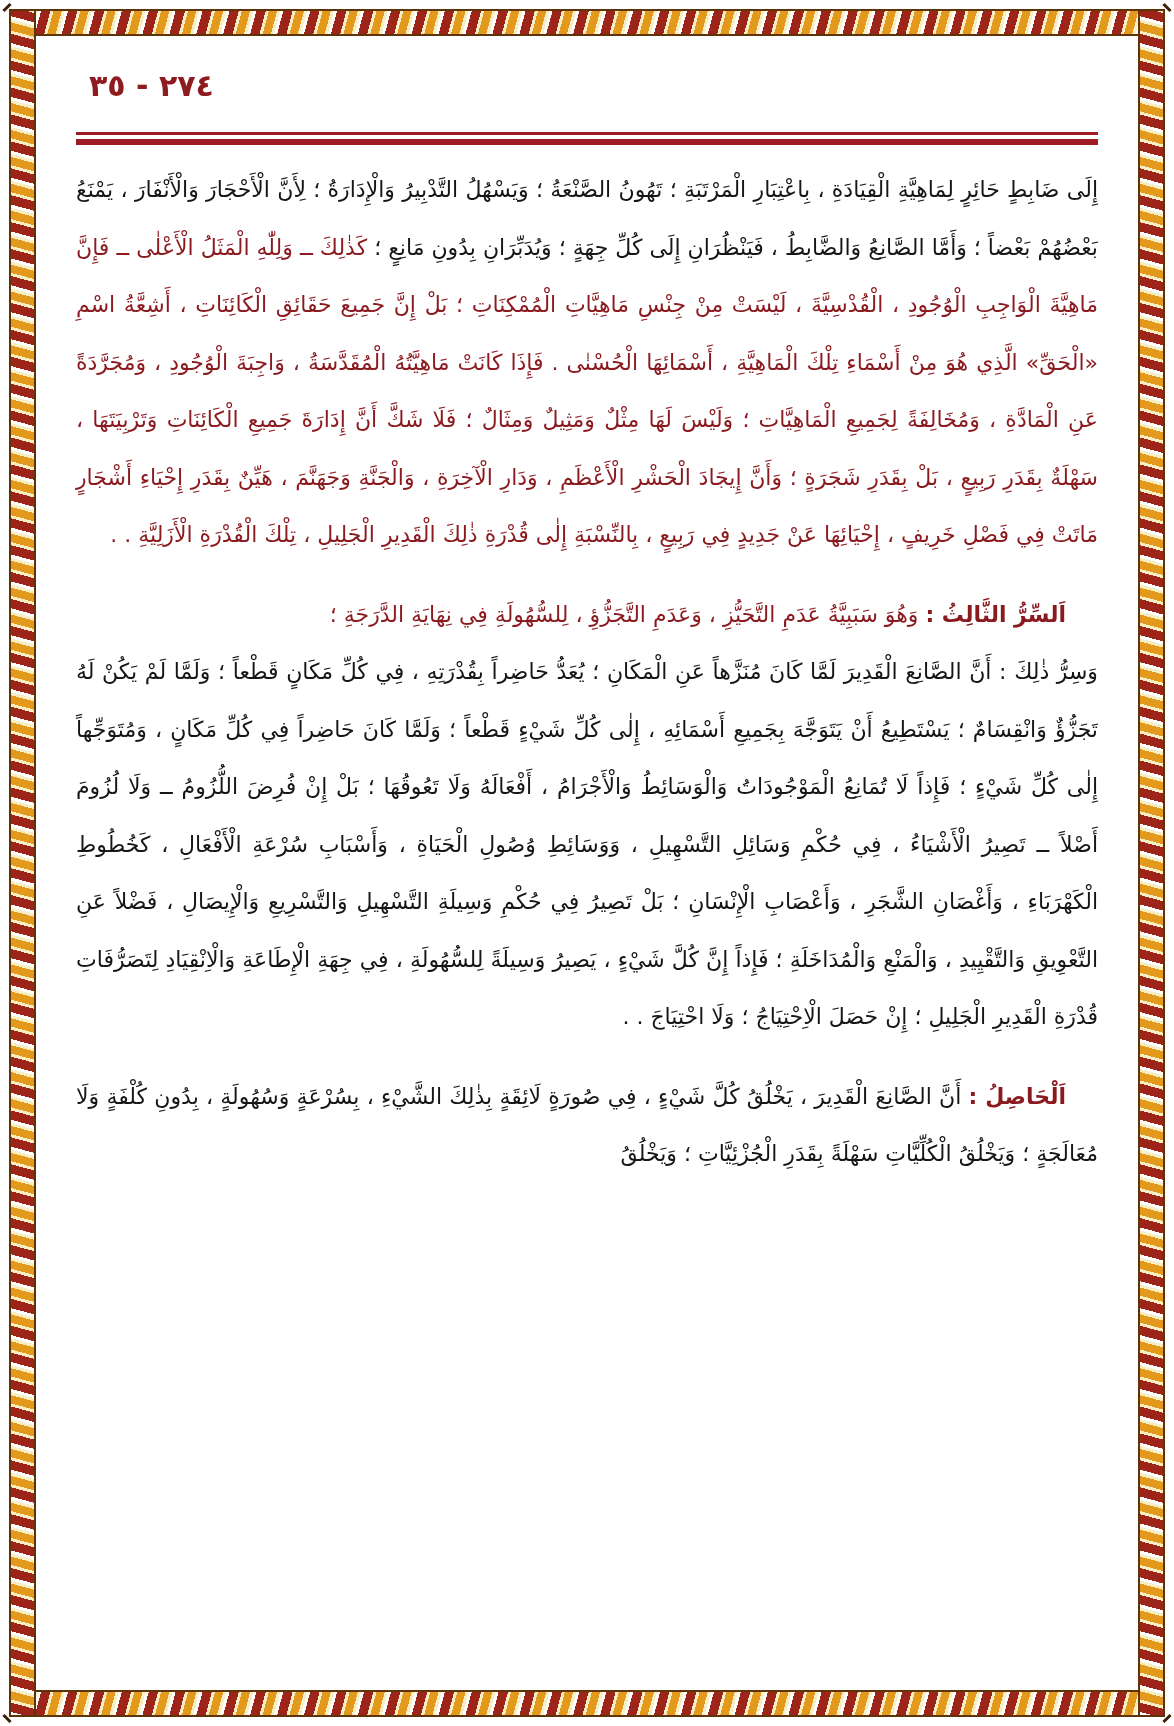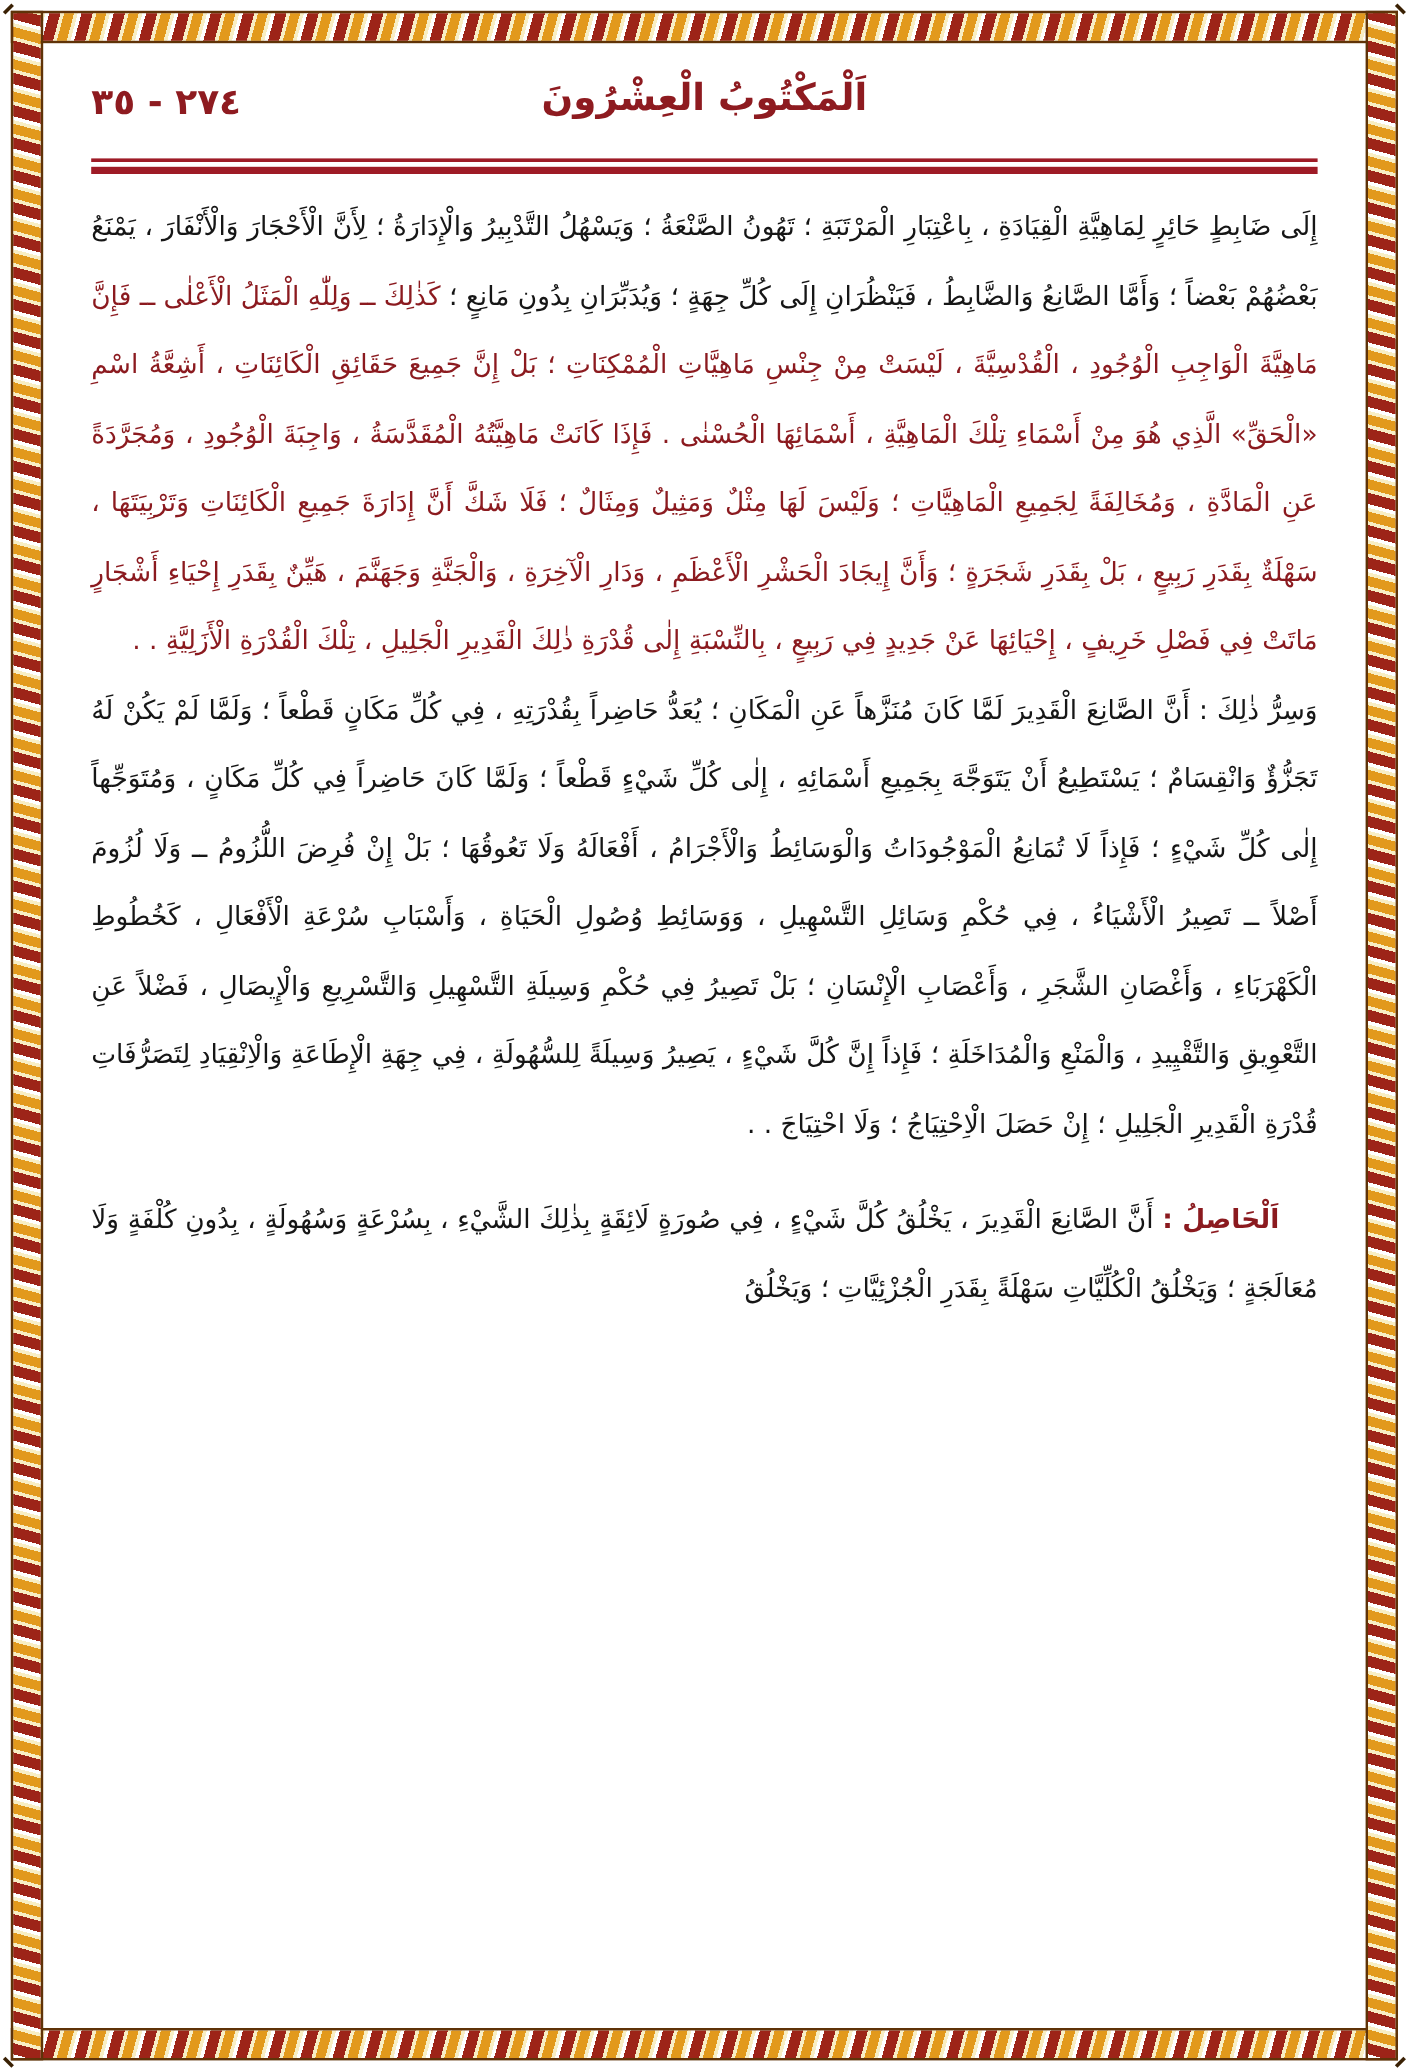--- a/index.html
+++ b/index.html
@@ -32,21 +32,21 @@
   .ct-br{right:2px;bottom:6px;transform:rotate(-45deg);}
 
   
   .content{
     position:absolute;inset:38px;z-index:1;
     padding:26px 38px 0 38px;box-sizing:border-box;
     direction:rtl;
   }
   .header-row{position:relative;height:58px;}
   .page-label{
-    position:absolute;left:0;top:4px;
+    position:absolute;left:13px;top:4px;
     color:#8e1b20;font-weight:bold;font-size:30px;direction:rtl;
   }
   .page-title{
     text-align:center;color:#8e1b20;font-weight:bold;font-size:31px;
     padding-top:0;
   }
   .title-rule{
     margin-top:10px;height:4px;width:100%;box-sizing:content-box;
     border-top:3px solid #9e1b26;border-bottom:6px solid #9e1b26;background:transparent;
   }
@@ -70,28 +70,28 @@
 <div class="frame-strip frame-right"></div>
 <div class="corner-tick ct-tl"></div>
 <div class="corner-tick ct-tr"></div>
 <div class="corner-tick ct-bl"></div>
 <div class="corner-tick ct-br"></div>
 
 <div class="content">
 
   <div class="header-row">
     <div class="page-label">٢٧٤ - ٣٥</div>
-    <div class="page-title">اَلْمَكْتُوبُ الْعِشْرُونَ</div>
   </div>
 
   <div class="title-rule"></div>
 
   <div class="body-text">
 
     <p><span>إِلَى ضَابِطٍ حَائِرٍ لِمَاهِيَّةِ الْقِيَادَةِ ، بِاعْتِبَارِ الْمَرْتَبَةِ ؛ تَهُونُ الصَّنْعَةُ ؛ وَيَسْهُلُ التَّدْبِيرُ وَالْإِدَارَةُ ؛ لِأَنَّ الْأَحْجَارَ وَالْأَنْفَارَ ، يَمْنَعُ بَعْضُهُمْ بَعْضاً ؛ وَأَمَّا الصَّانِعُ وَالضَّابِطُ ، فَيَنْظُرَانِ إِلَى كُلِّ جِهَةٍ ؛ وَيُدَبِّرَانِ بِدُونِ مَانِعٍ ؛ </span><span class="red">كَذٰلِكَ ــ وَلِلّٰهِ الْمَثَلُ الْأَعْلٰى ــ فَإِنَّ مَاهِيَّةَ الْوَاجِبِ الْوُجُودِ ، الْقُدْسِيَّةَ ، لَيْسَتْ مِنْ جِنْسِ مَاهِيَّاتِ الْمُمْكِنَاتِ ؛ بَلْ إِنَّ جَمِيعَ حَقَائِقِ الْكَائِنَاتِ ، أَشِعَّةُ اسْمِ «الْحَقِّ» الَّذِي هُوَ مِنْ أَسْمَاءِ تِلْكَ الْمَاهِيَّةِ ، أَسْمَائِهَا الْحُسْنٰى . فَإِذَا كَانَتْ مَاهِيَّتُهُ الْمُقَدَّسَةُ ، وَاجِبَةَ الْوُجُودِ ، وَمُجَرَّدَةً عَنِ الْمَادَّةِ ، وَمُخَالِفَةً لِجَمِيعِ الْمَاهِيَّاتِ ؛ وَلَيْسَ لَهَا مِثْلٌ وَمَثِيلٌ وَمِثَالٌ ؛ فَلَا شَكَّ أَنَّ إِدَارَةَ جَمِيعِ الْكَائِنَاتِ وَتَرْبِيَتَهَا ، سَهْلَةٌ بِقَدَرِ رَبِيعٍ ، بَلْ بِقَدَرِ شَجَرَةٍ ؛ وَأَنَّ إِيجَادَ الْحَشْرِ الْأَعْظَمِ ، وَدَارِ الْآخِرَةِ ، وَالْجَنَّةِ وَجَهَنَّمَ ، هَيِّنٌ بِقَدَرِ إِحْيَاءِ أَشْجَارٍ مَاتَتْ فِي فَصْلِ خَرِيفٍ ، إِحْيَائِهَا عَنْ جَدِيدٍ فِي رَبِيعٍ ، بِالنِّسْبَةِ إِلٰى قُدْرَةِ ذٰلِكَ الْقَدِيرِ الْجَلِيلِ ، تِلْكَ الْقُدْرَةِ الْأَزَلِيَّةِ . .</span></p>
 
+    <p class="para-gap indent"><span class="red-bold">اَلسِّرُّ الثَّالِثُ :</span><span class="red"> وَهُوَ سَبَبِيَّةُ عَدَمِ التَّحَيُّزِ ، وَعَدَمِ التَّجَزُّؤِ ، لِلسُّهُولَةِ فِي نِهَايَةِ الدَّرَجَةِ ؛</span></p>
 
     <p><span>وَسِرُّ ذٰلِكَ : أَنَّ الصَّانِعَ الْقَدِيرَ لَمَّا كَانَ مُنَزَّهاً عَنِ الْمَكَانِ ؛ يُعَدُّ حَاضِراً بِقُدْرَتِهِ ، فِي كُلِّ مَكَانٍ قَطْعاً ؛ وَلَمَّا لَمْ يَكُنْ لَهُ تَجَزُّؤٌ وَانْقِسَامٌ ؛ يَسْتَطِيعُ أَنْ يَتَوَجَّهَ بِجَمِيعِ أَسْمَائِهِ ، إِلٰى كُلِّ شَيْءٍ قَطْعاً ؛ وَلَمَّا كَانَ حَاضِراً فِي كُلِّ مَكَانٍ ، وَمُتَوَجِّهاً إِلٰى كُلِّ شَيْءٍ ؛ فَإِذاً لَا تُمَانِعُ الْمَوْجُودَاتُ وَالْوَسَائِطُ وَالْأَجْرَامُ ، أَفْعَالَهُ وَلَا تَعُوقُهَا ؛ بَلْ إِنْ فُرِضَ اللُّزُومُ ــ وَلَا لُزُومَ أَصْلاً ــ تَصِيرُ الْأَشْيَاءُ ، فِي حُكْمِ وَسَائِلِ التَّسْهِيلِ ، وَوَسَائِطِ وُصُولِ الْحَيَاةِ ، وَأَسْبَابِ سُرْعَةِ الْأَفْعَالِ ، كَخُطُوطِ الْكَهْرَبَاءِ ، وَأَغْصَانِ الشَّجَرِ ، وَأَعْصَابِ الْإِنْسَانِ ؛ بَلْ تَصِيرُ فِي حُكْمِ وَسِيلَةِ التَّسْهِيلِ وَالتَّسْرِيعِ وَالْإِيصَالِ ، فَضْلاً عَنِ التَّعْوِيقِ وَالتَّقْيِيدِ ، وَالْمَنْعِ وَالْمُدَاخَلَةِ ؛ فَإِذاً إِنَّ كُلَّ شَيْءٍ ، يَصِيرُ وَسِيلَةً لِلسُّهُولَةِ ، فِي جِهَةِ الْإِطَاعَةِ وَالْاِنْقِيَادِ لِتَصَرُّفَاتِ قُدْرَةِ الْقَدِيرِ الْجَلِيلِ ؛ إِنْ حَصَلَ الْاِحْتِيَاجُ ؛ وَلَا احْتِيَاجَ . .</span></p>
 
     <p class="para-gap indent"><span class="red-bold">اَلْحَاصِلُ :</span><span> أَنَّ الصَّانِعَ الْقَدِيرَ ، يَخْلُقُ كُلَّ شَيْءٍ ، فِي صُورَةٍ لَائِقَةٍ بِذٰلِكَ الشَّيْءِ ، بِسُرْعَةٍ وَسُهُولَةٍ ، بِدُونِ كُلْفَةٍ وَلَا مُعَالَجَةٍ ؛ وَيَخْلُقُ الْكُلِّيَّاتِ سَهْلَةً بِقَدَرِ الْجُزْئِيَّاتِ ؛ وَيَخْلُقُ</span></p>
 
   </div>
 </div>
 
 </body></html>

